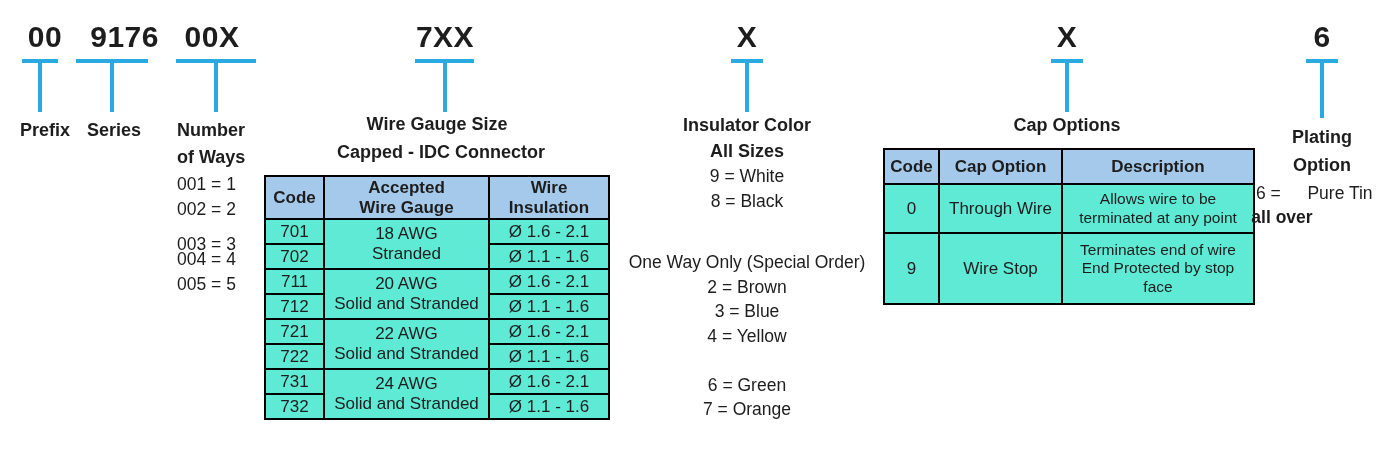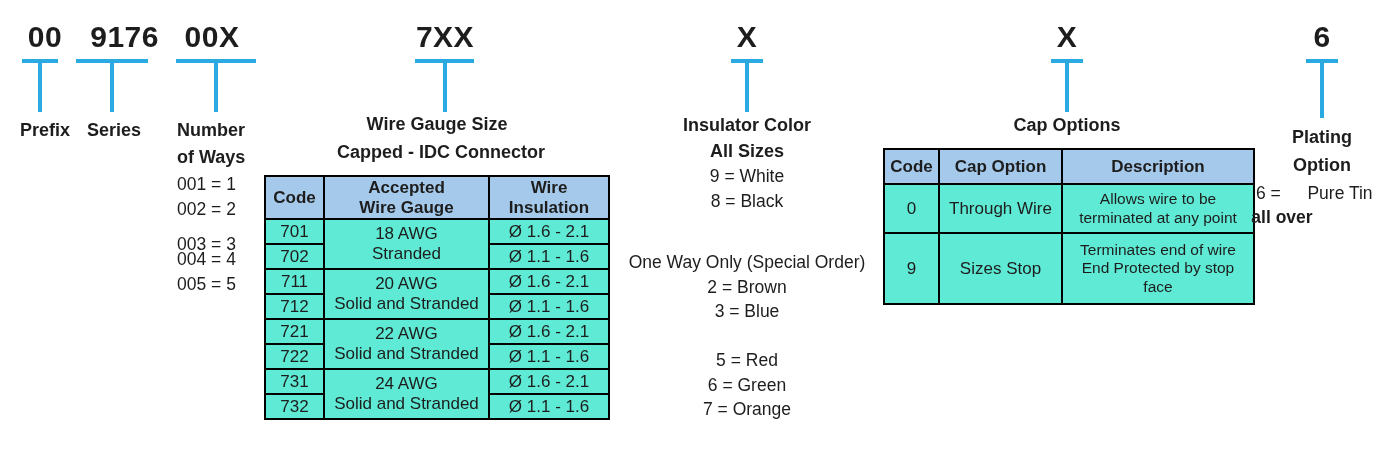--- a/index.html
+++ b/index.html
@@ -221,21 +221,21 @@
   </tbody>
     </table>
 
   <div class="lbl" style="left:647px; top:115px; width:200px;">Insulator Color</div>
   <div class="lbl" style="left:647px; top:141px; width:200px;">All Sizes</div>
   <div class="txt" style="left:647px; top:166px; width:200px;">9 = White</div>
   <div class="txt" style="left:647px; top:191px; width:200px;">8 = Black</div>
   <div class="txt" style="left:597px; top:252px; width:300px;">One Way Only (Special Order)</div>
   <div class="txt" style="left:647px; top:277px; width:200px;">2 = Brown</div>
   <div class="txt" style="left:647px; top:301px; width:200px;">3 = Blue</div>
-  <div class="txt" style="left:647px; top:350px; width:200px;">5 = Red</div>
+  <div class="txt" style="left:647px; top:326px; width:200px;">4 = Yellow</div>
   <div class="txt" style="left:647px; top:375px; width:200px;">6 = Green</div>
   <div class="txt" style="left:647px; top:399px; width:200px;">7 = Orange</div>
 
   <div class="lbl" style="left:967px; top:115px; width:200px;">Cap Options</div>
   <table class="cap-table">
     <colgroup>
         <col style="width:55px;">
         <col style="width:123px;">
         <col style="width:192px;">
       </colgroup>
@@ -245,21 +245,21 @@
       <th>Cap Option</th>
       <th>Description</th>
     </tr>
     <tr class="row-a">
       <td>0</td>
       <td>Through Wire</td>
       <td class="desc-cell">Allows wire to be terminated at any point</td>
     </tr>
     <tr class="row-b">
       <td>9</td>
-      <td>Sizes Stop</td>
+      <td>Wire Stop</td>
       <td class="desc-cell">Terminates end of wire End Protected by stop face</td>
     </tr>
   </tbody>
     </table>
 
   <div class="lbl" style="left:1272px; top:127px; width:100px;">Plating</div>
   <div class="lbl" style="left:1272px; top:155px; width:100px;">Option</div>
   <div class="txt left" style="left:1256px; top:183px;">6 =</div>
   <div class="txt" style="left:1298px; top:183px; width:84px;">Pure Tin</div>
   <div class="txt" style="left:1240px; top:207px; width:84px;font-weight:bold;">all over</div>

